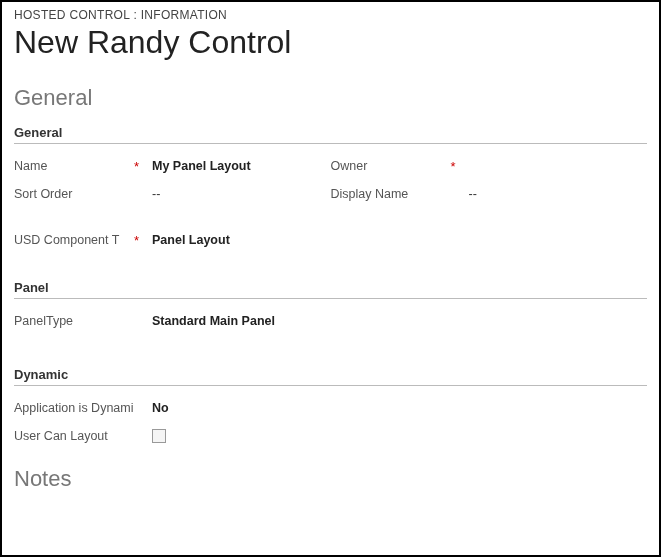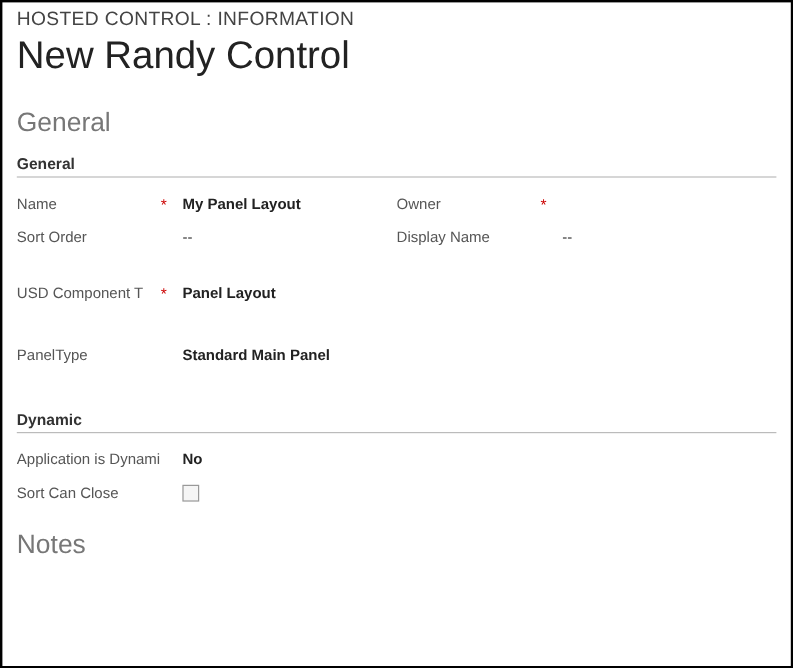--- a/index.html
+++ b/index.html
@@ -10,21 +10,21 @@
     body {
       font-family: "Segoe UI", Tahoma, Arial, sans-serif;
       background: #fff;
       width: 661px;
       height: 557px;
       border: 2px solid #000;
       padding: 6px 12px 12px 12px;
       color: #333;
     }
     .breadcrumb {
-      font-size: 16px;
+      font-size: 12px;
       color: #444;
       letter-spacing: 0.3px;
       margin-bottom: 2px;
     }
     .page-title {
       font-size: 32px;
       font-weight: 300;
       color: #222;
       margin-bottom: 24px;
     }
@@ -145,36 +145,37 @@
 
 <div class="subsection">
   <div class="form-row" style="margin-bottom:28px;">
     <div class="form-label">USD Component T</div>
     <div class="req-cell">*</div>
     <div class="form-value">Panel Layout</div>
   </div>
 </div>
 
 <div class="subsection">
+  <div class="subsection-header">Panel</div>
   <div class="form-row" style="margin-bottom:34px;">
     <div class="form-label">PanelType</div>
     <div class="req-cell"></div>
     <div class="form-value">Standard Main Panel</div>
   </div>
 </div>
 
 <div class="subsection">
   <div class="subsection-header">Dynamic</div>
   <div class="form-row">
     <div class="form-label">Application is Dynami</div>
     <div class="req-cell"></div>
     <div class="form-value">No</div>
   </div>
   <div class="form-row">
-    <div class="form-label">Sort Can Close</div>
+    <div class="form-label">User Can Layout</div>
     <div class="req-cell"></div>
     <div class="form-value normal">
       <span class="checkbox"></span>
     </div>
   </div>
 </div>
 
 <h2 class="notes-title">Notes</h2>
 
 </body></html>

